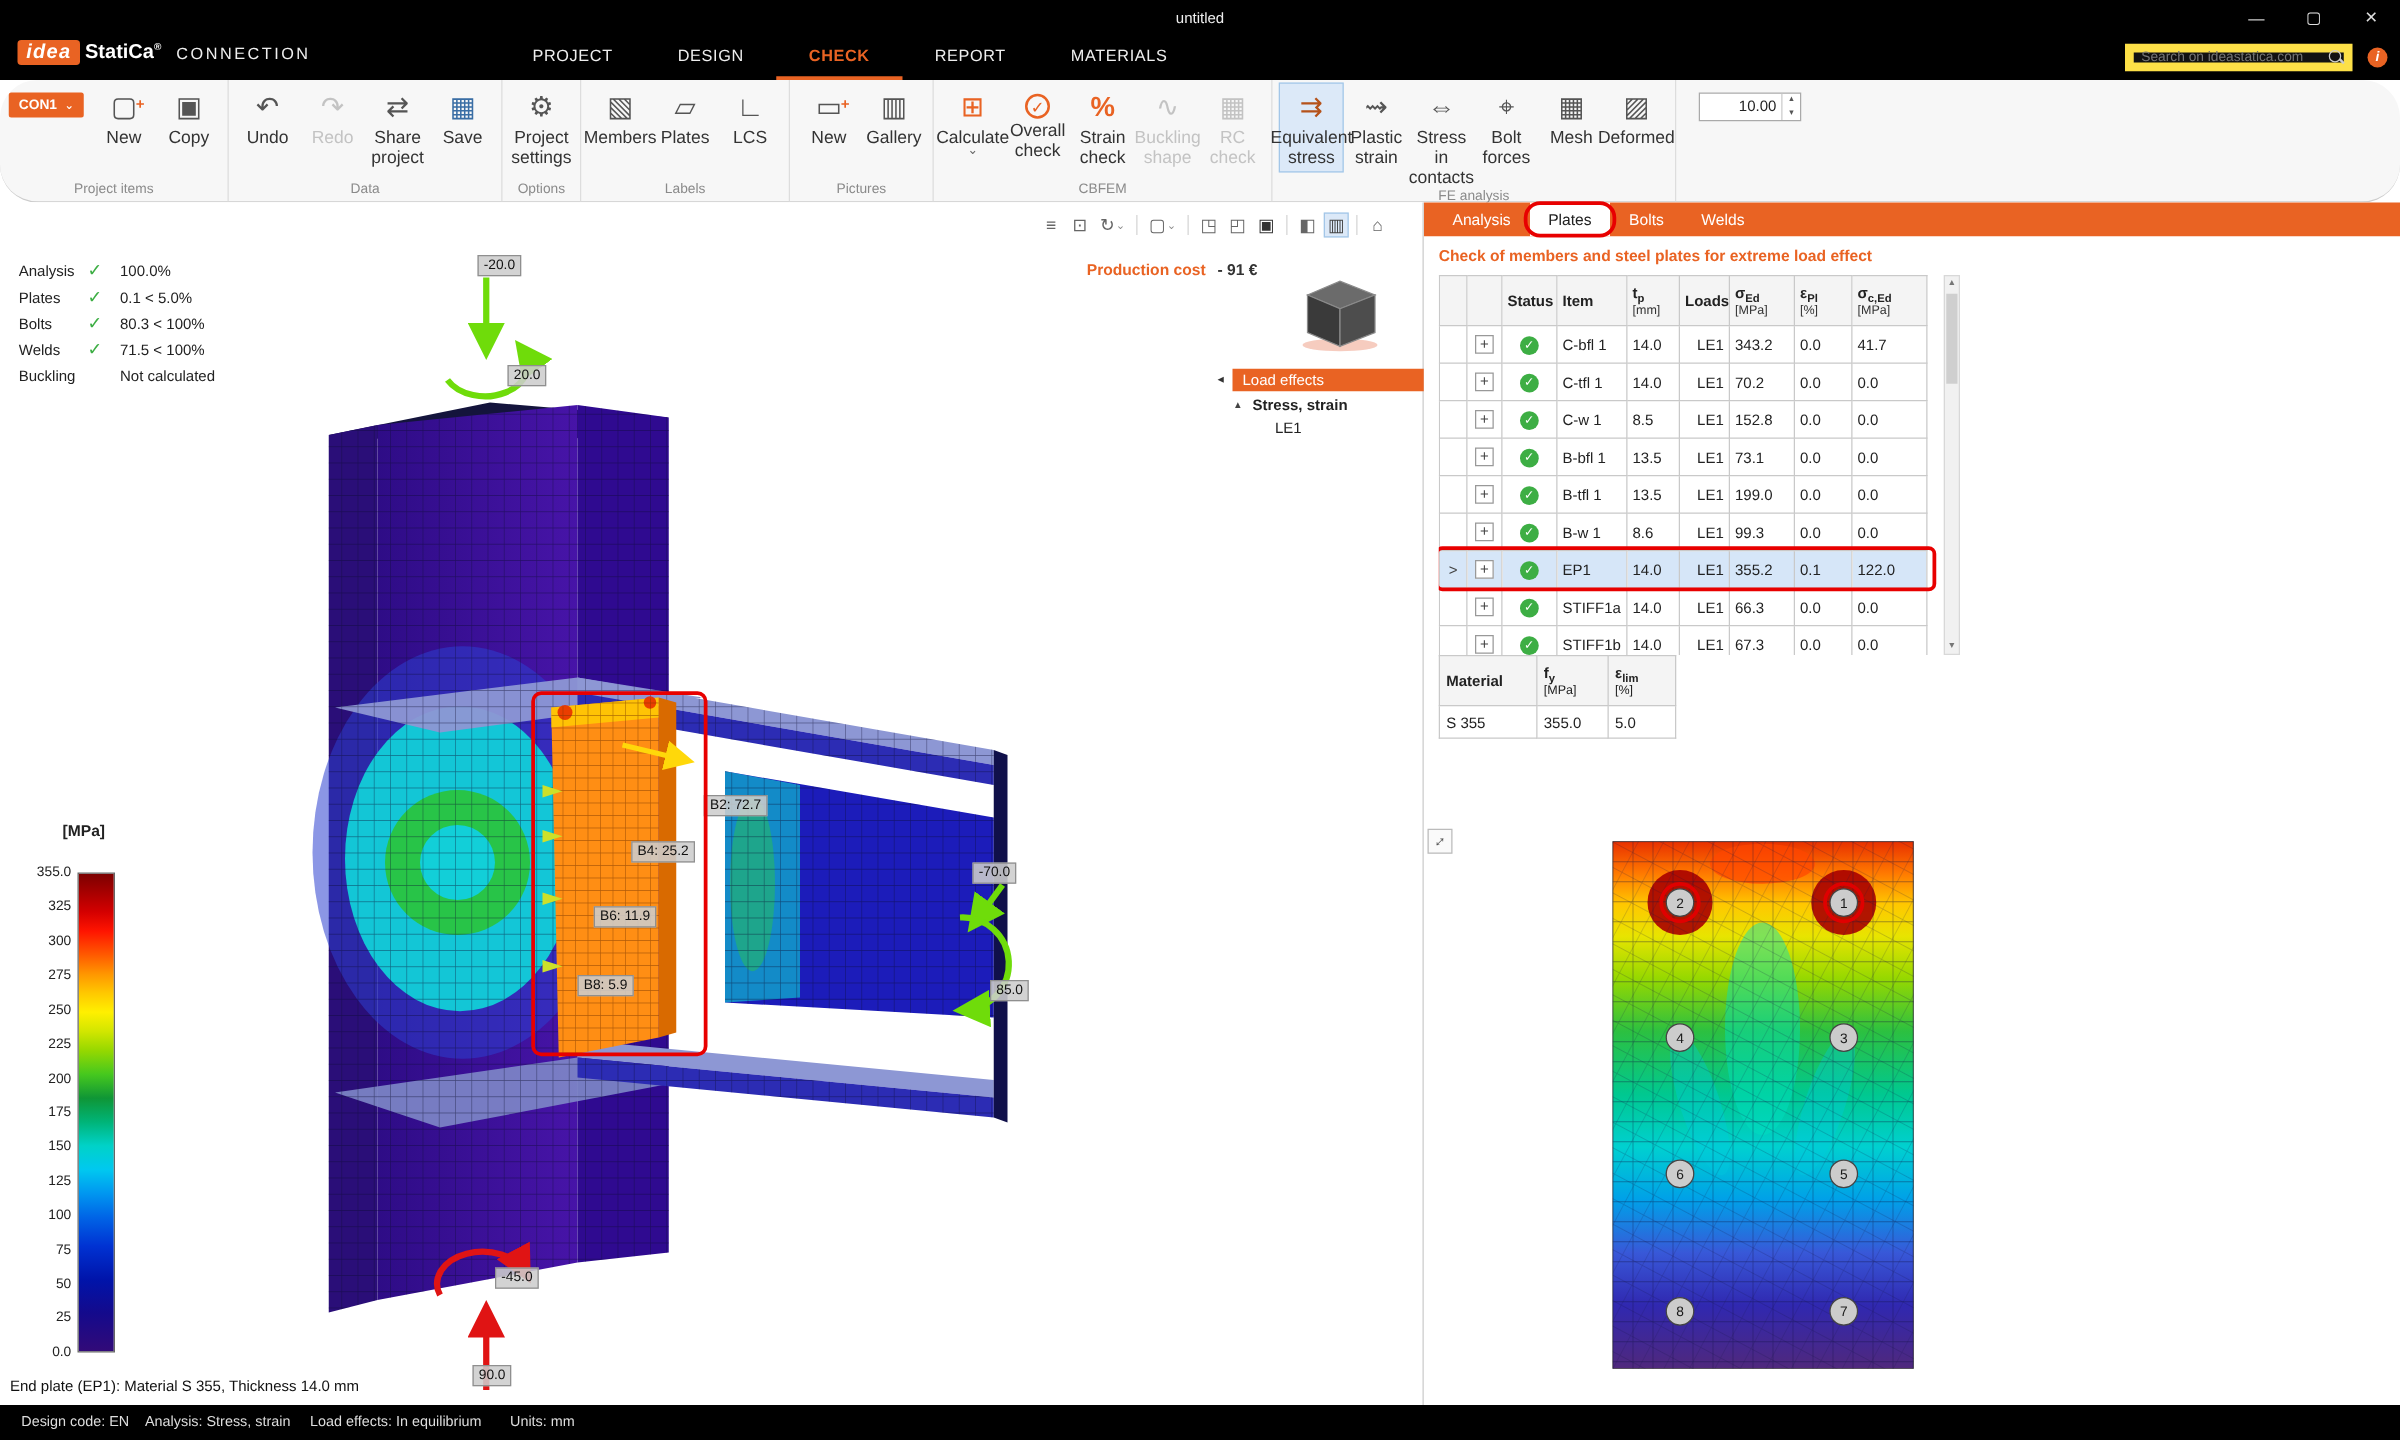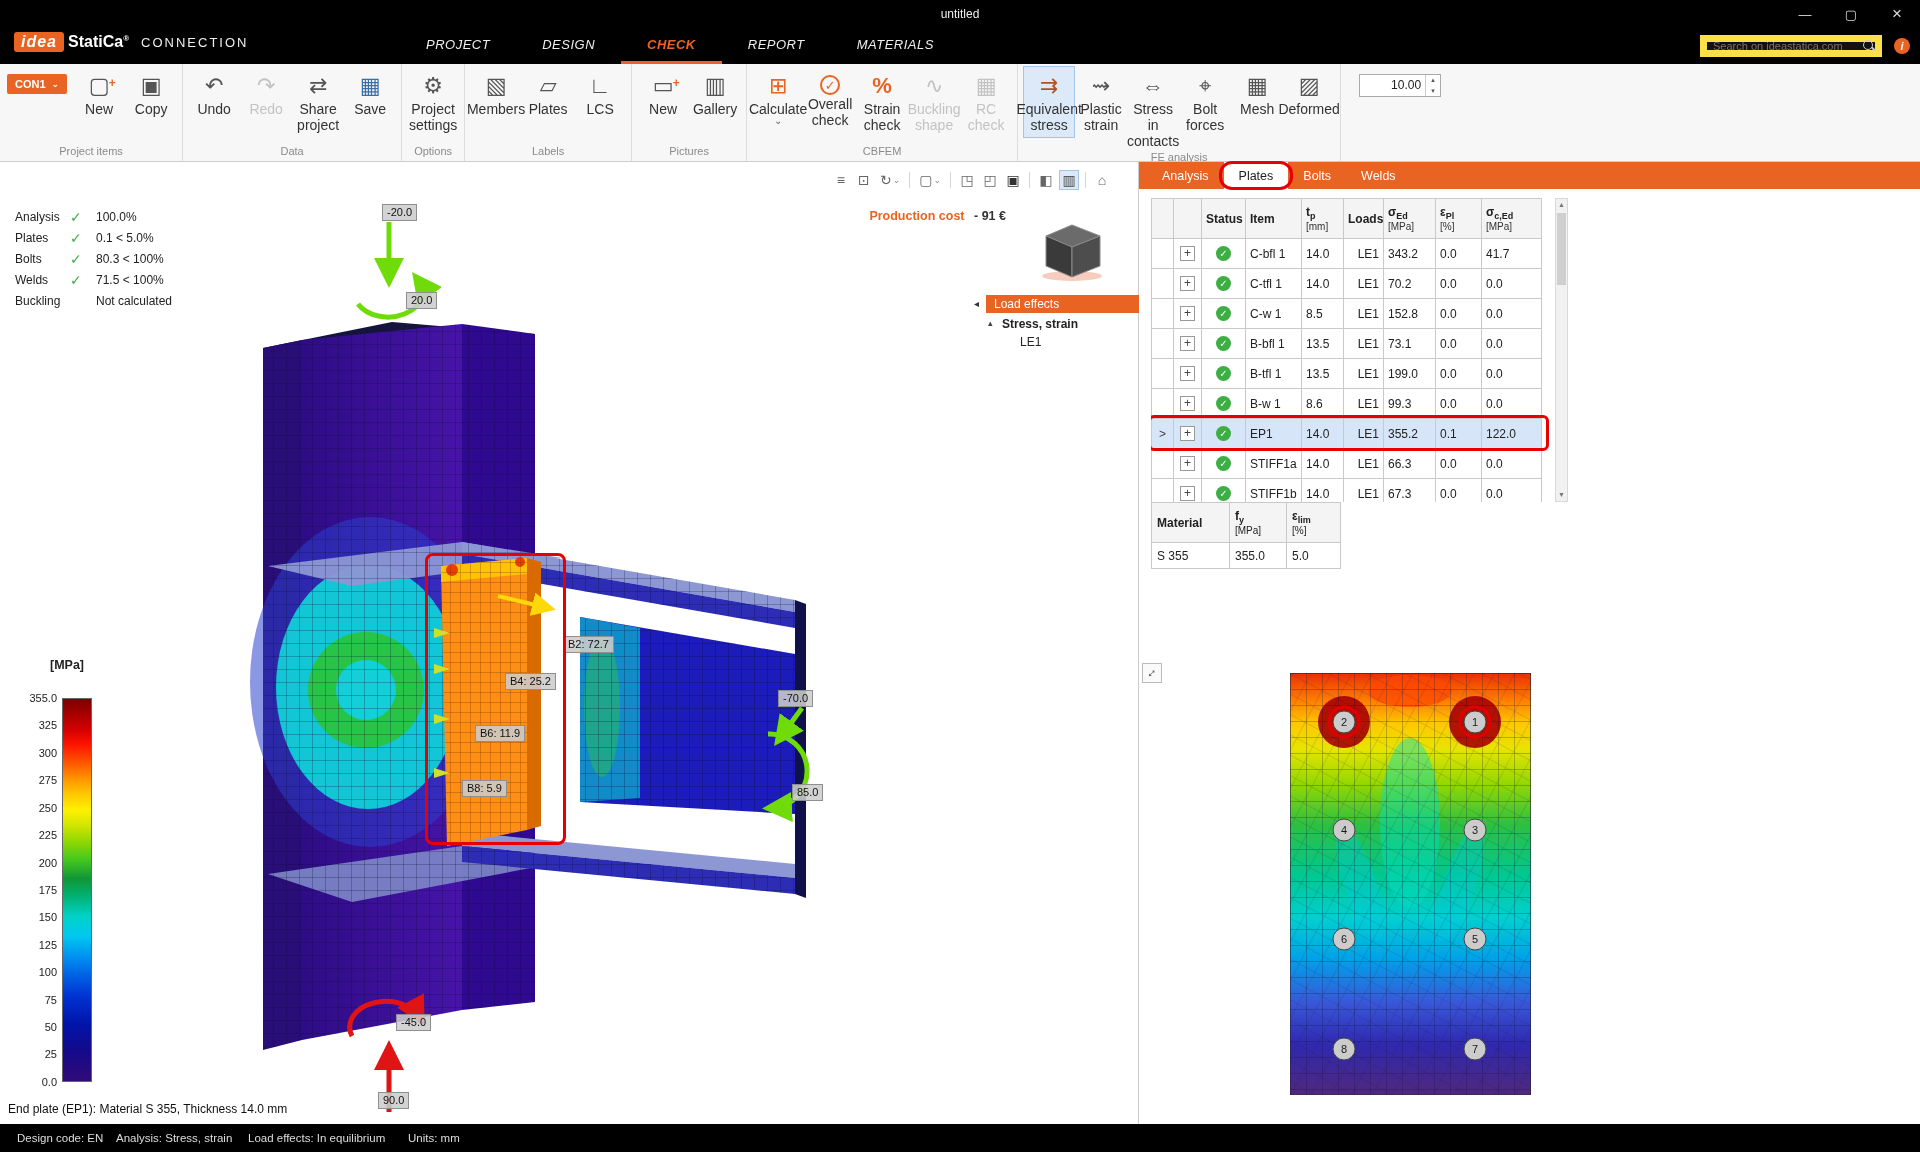--- a/index.html
+++ b/index.html
@@ -13,32 +13,32 @@
   .wcontrols { position:absolute; right:0; top:0; height:28px; display:flex; }
   .wbtn { width:46px; height:28px; display:flex; align-items:center; justify-content:center; color:#ddd; font-size:13px; }
 
   
   .header { position:absolute; top:28px; left:0; right:0; height:36px; background:#000; color:#fff; }
   .logo { position:absolute; left:14px; top:4px; display:flex; align-items:center; gap:4px; }
   .logo-idea { background:#E96323; color:#fff; font-weight:bold; font-style:italic; font-size:16px; padding:1px 7px; border-radius:3px; letter-spacing:1px; }
   .logo-statica { font-weight:bold; font-size:16px; color:#fff; }
   .logo-reg { font-size:8px; vertical-align:super; color:#fff; }
   .logo-app { margin-left:8px; font-size:13px; letter-spacing:2px; color:#eee; }
-  .menus { position:absolute; left:400px; top:0; height:36px; display:flex;font-style:italic; }
+  .menus { position:absolute; left:400px; top:0; height:36px; display:flex; }
   .menu-item { height:36px; line-height:34px; padding:0 26px; font-size:13px; letter-spacing:0.5px; color:#eee; cursor:default; }
   .menu-item.active { color:#E96323; border-bottom:3px solid #E96323; font-weight:bold; }
   .searchbox { position:absolute; right:38px; top:7px; width:182px; height:22px; background:#121212; border:7px solid #fde047; display:flex; align-items:center; }
   .searchbox input { flex:1; background:transparent; border:none; outline:none; color:#bbb; font-size:11px; padding:0 6px; font-family:inherit; }
   .search-ic { width:16px; height:16px; position:relative; margin-right:4px; }
   .search-ic::before { content:""; position:absolute; left:2px; top:2px; width:8px; height:8px; border:1.5px solid #ccc; border-radius:50%; }
   .search-ic::after { content:""; position:absolute; left:10px; top:10px; width:5px; height:1.5px; background:#ccc; transform:rotate(45deg); }
   .info-ic { position:absolute; right:10px; top:10px; width:16px; height:16px; border-radius:50%; background:#E96323; color:#fff; font-weight:bold; font-size:11px; text-align:center; line-height:16px; font-style:italic; }
 
   
-  .ribbon { position:absolute; top:64px; left:0; right:0; height:98px; background:#f7f7f7; border-bottom:1px solid #ccc; display:flex; }
+  .ribbon { position:absolute; top:64px; left:0; right:0; height:98px; background:#f7f7f7; border-bottom:1px solid #ccc; display:flex;border-radius:30px; }
   .rgroup { display:flex; flex-direction:column; border-right:1px solid #ddd; padding:2px 5px 0 5px; }
   .rbuttons { flex:1; display:flex; align-items:flex-start; }
   .glabel { height:17px; font-size:11px; color:#8a8a8a; text-align:center; line-height:15px; }
   .rbtn { width:52px; min-height:72px; display:flex; flex-direction:column; align-items:center; padding-top:5px; cursor:default; border:1px solid transparent; }
   .rbtn .ric { height:28px; font-size:22px; line-height:28px; color:#555; position:relative; }
   .rbtn .rlabel { font-size:14px; line-height:1.15; text-align:center; color:#333; margin-top:1px; }
   .rbtn.disabled .ric, .rbtn.disabled .rlabel { color:#c3c3c3; }
   .rbtn.orange .ric { color:#E96323; }
   .rbtn.active { background:#dce9f8; border:1px solid #a3c6e8; }
   .plusbadge { position:absolute; right:-6px; top:-3px; font-size:12px; font-weight:bold; color:#E96323; }
@@ -577,20 +577,21 @@
         <div class="tab">Analysis</div>
         <div class="tab active">
           <span>Plates</span>
           <span class="tab-ann"></span>
         </div>
         <div class="tab">Bolts</div>
         <div class="tab">Welds</div>
       </div>
 
       <div class="checkarea">
+        <div class="pheading">Check of members and steel plates for extreme load effect</div>
 
         <div class="ptable-wrap">
           <table class="ptable">
             <thead>
               <tr>
                 <th class="c-exp"></th>
                 <th class="c-plus"></th>
                 <th class="c-status">Status</th>
                 <th class="c-item">Item</th>
                 <th class="c-tp"><span>t</span><sub>p</sub><span class="unit">[mm]</span></th>

